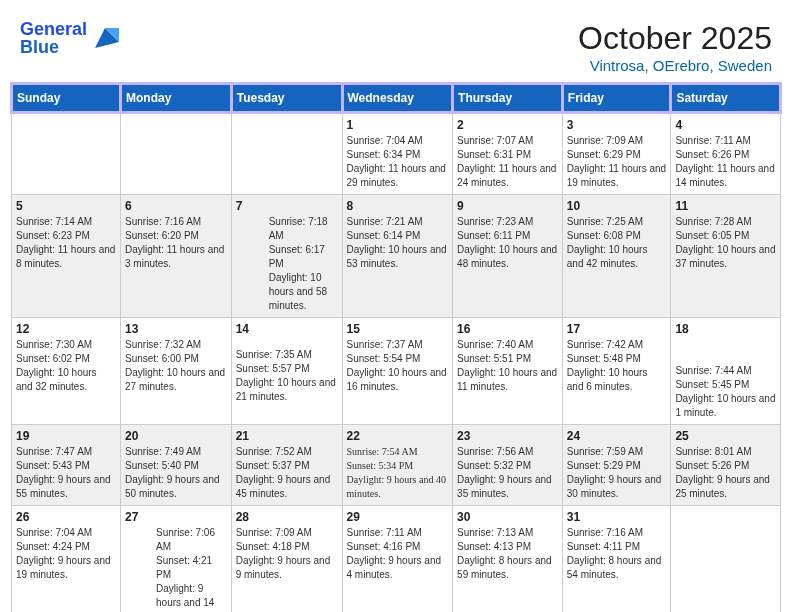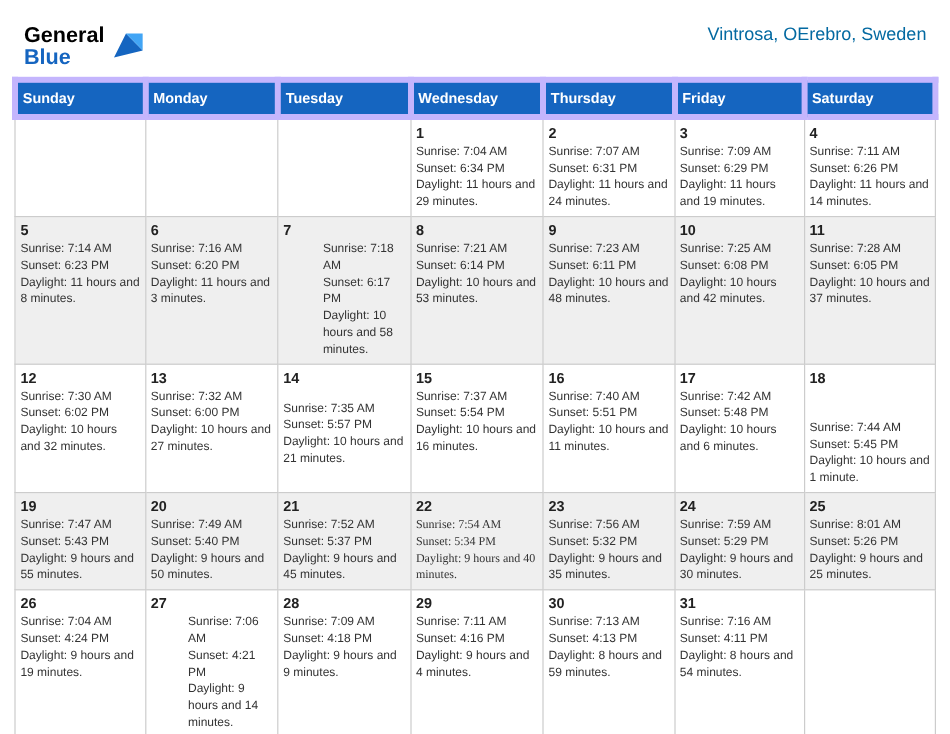--- a/index.html
+++ b/index.html
@@ -21,21 +21,21 @@
       align-items: center;
     }
     .logo-text {
       display: flex;
       flex-direction: column;
       line-height: 1;
     }
     .logo-general {
       font-size: 18px;
       font-weight: bold;
-      color: #000000;
+      color: #1d4ed8;
     }
     .logo-blue {
       font-size: 18px;
       font-weight: bold;
       color: #1565C0;
     }
     .logo-icon {
       width: 28px;
       height: 28px;
       margin-left: 4px;
@@ -57,21 +57,21 @@
       border-collapse: collapse;
       font-size: 10.5px;
     }
     .calendar thead th {
       background-color: #1565C0;
       color: #fff;
       padding: 6px 4px;
       text-align: left;
       font-size: 12px;
       font-weight: bold;
-      border: 5px solid #c4b5fd;
+      border: 3px solid #c4b5fd;
     }
     .calendar tbody td {
       border: 1px solid #ccc;
       vertical-align: top;
       padding: 4px 4px;
       width: 113px;
       min-height: 80px;
     }
     .day-number {
       font-size: 12px;
@@ -101,20 +101,21 @@
     <div class="logo-text">
       <span class="logo-general">General</span>
       <span class="logo-blue">Blue</span>
     </div>
     <svg class="logo-icon" viewBox="0 0 28 28" xmlns="http://www.w3.org/2000/svg">
       <polygon points="4,24 14,4 28,18" fill="#1565C0"></polygon>
       <polygon points="14,4 28,4 28,18" fill="#42A5F5"></polygon>
     </svg>
   </div>
   <div class="title-block">
+    <div class="month-title">October 2025</div>
     <div class="location-title">Vintrosa, OErebro, Sweden</div>
   </div>
 </div>
 
 <table class="calendar">
   <thead>
     <tr>
     <th>Sunday</th>
         <th>Monday</th>
         <th>Tuesday</th>

